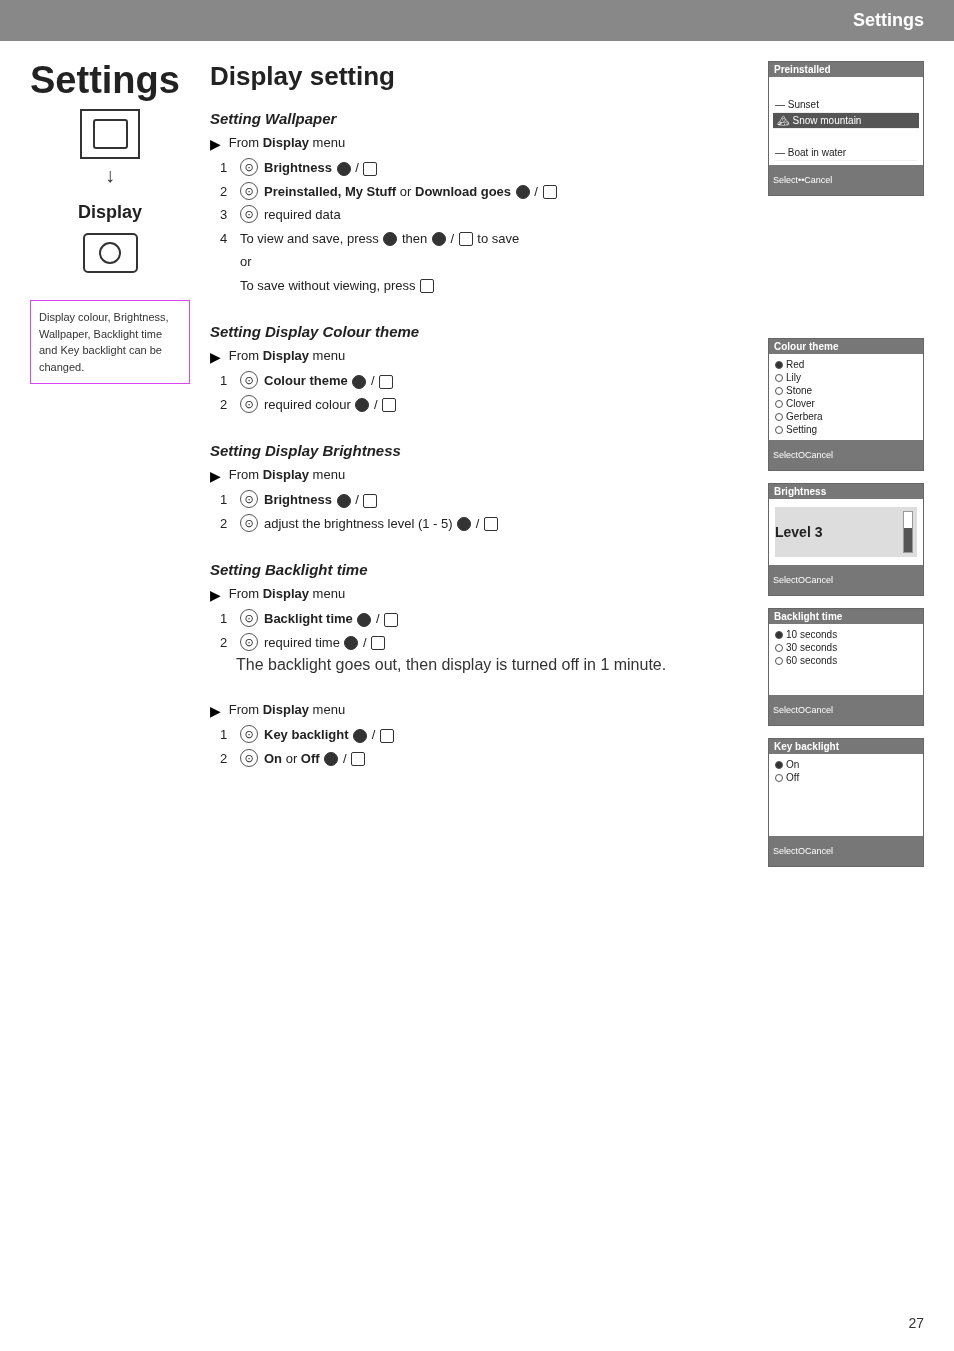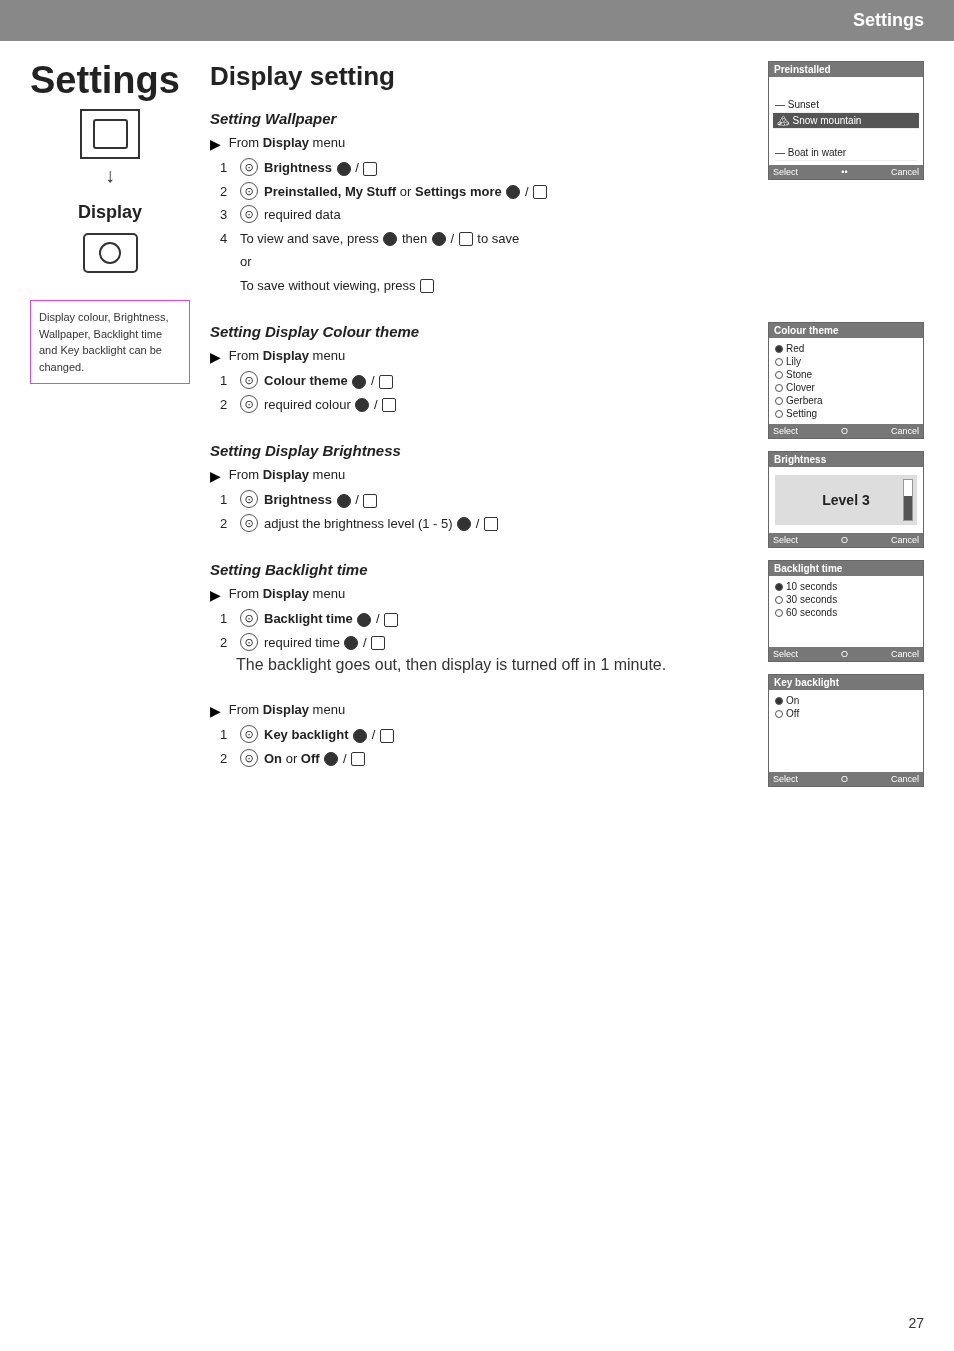--- a/index.html
+++ b/index.html
@@ -216,24 +216,23 @@
       margin-top: 16px;
     }
     .ui-item.selected {
       background: #555;
       color: white;
       padding: 2px 4px;
       margin: 0 -2px;
     }
     .ui-footer {
       display: flex;
-      justify-content: space-between;
       background: #777;
       color: white;
-      padding: 2px 4px;
+      padding: 10px 4px;
       font-size: 9px;
     }
     .radio-item {
       display: flex;
       align-items: center;
       gap: 3px;
       padding: 1px 0;
       font-size: 10px;
     }
     .radio-circle {
@@ -246,21 +245,21 @@
     .radio-circle.filled {
       background: #333;
     }
     .brightness-box {
       background: #ddd;
       height: 50px;
       margin: 4px 0;
       position: relative;
       display: flex;
       align-items: center;
-      justify-content: center;
+      justify-content: flex-start;
     }
     .brightness-level {
       font-size: 14px;
       font-weight: bold;
       color: #222;
     }
     .brightness-bar {
       position: absolute;
       right: 4px;
       top: 4px;
@@ -328,21 +327,21 @@
       </div>
       <div class="steps">
         <div class="step">
           <span class="step-num">1</span>
           <span class="nav-icon">⊙</span>
           <span><strong>Brightness</strong> <span class="circle-btn"></span> / <span class="square-btn"></span></span>
         </div>
         <div class="step">
           <span class="step-num">2</span>
           <span class="nav-icon">⊙</span>
-          <span><strong>Preinstalled, My Stuff</strong> or <strong>Settings more</strong> <span class="circle-btn"></span> / <span class="square-btn"></span></span>
+          <span><strong>Preinstalled, My Stuff</strong> or <strong>Download goes</strong> <span class="circle-btn"></span> / <span class="square-btn"></span></span>
         </div>
         <div class="step">
           <span class="step-num">3</span>
           <span class="nav-icon">⊙</span>
           <span>required data</span>
         </div>
         <div class="step">
           <span class="step-num">4</span>
           <span>To view and save, press <span class="circle-btn"></span> then <span class="circle-btn"></span> / <span class="square-btn"></span> to save</span>
         </div>

